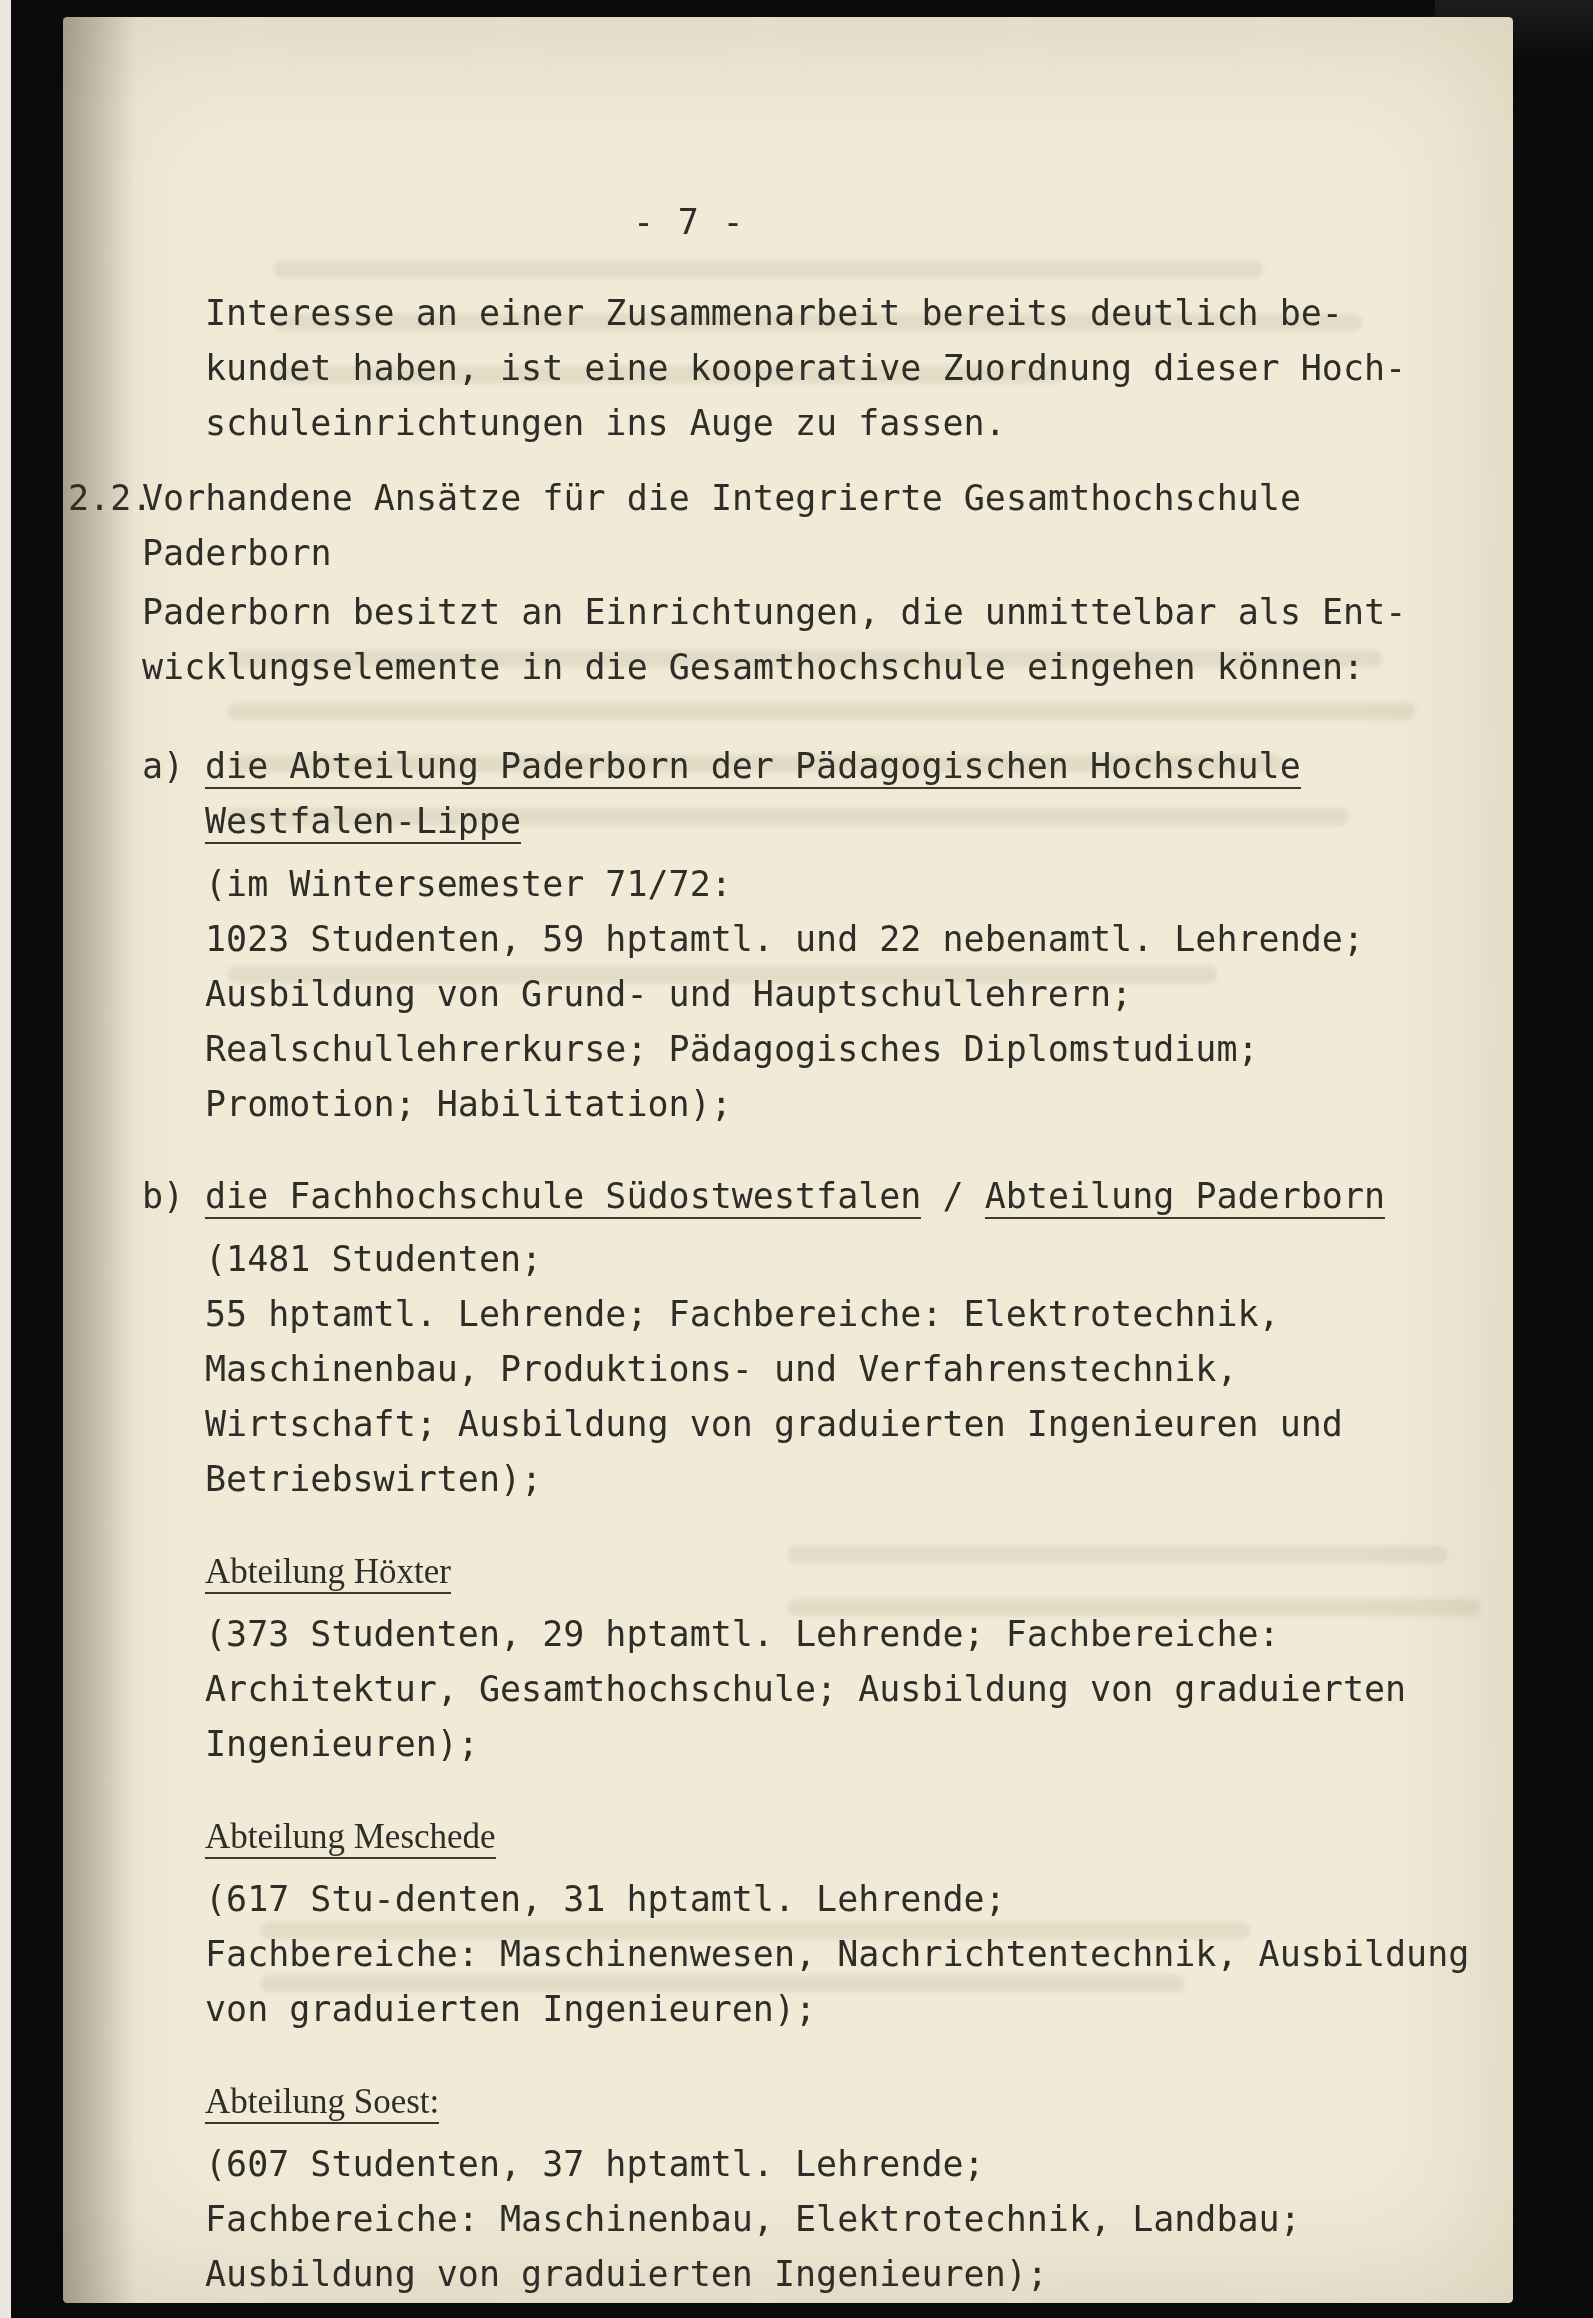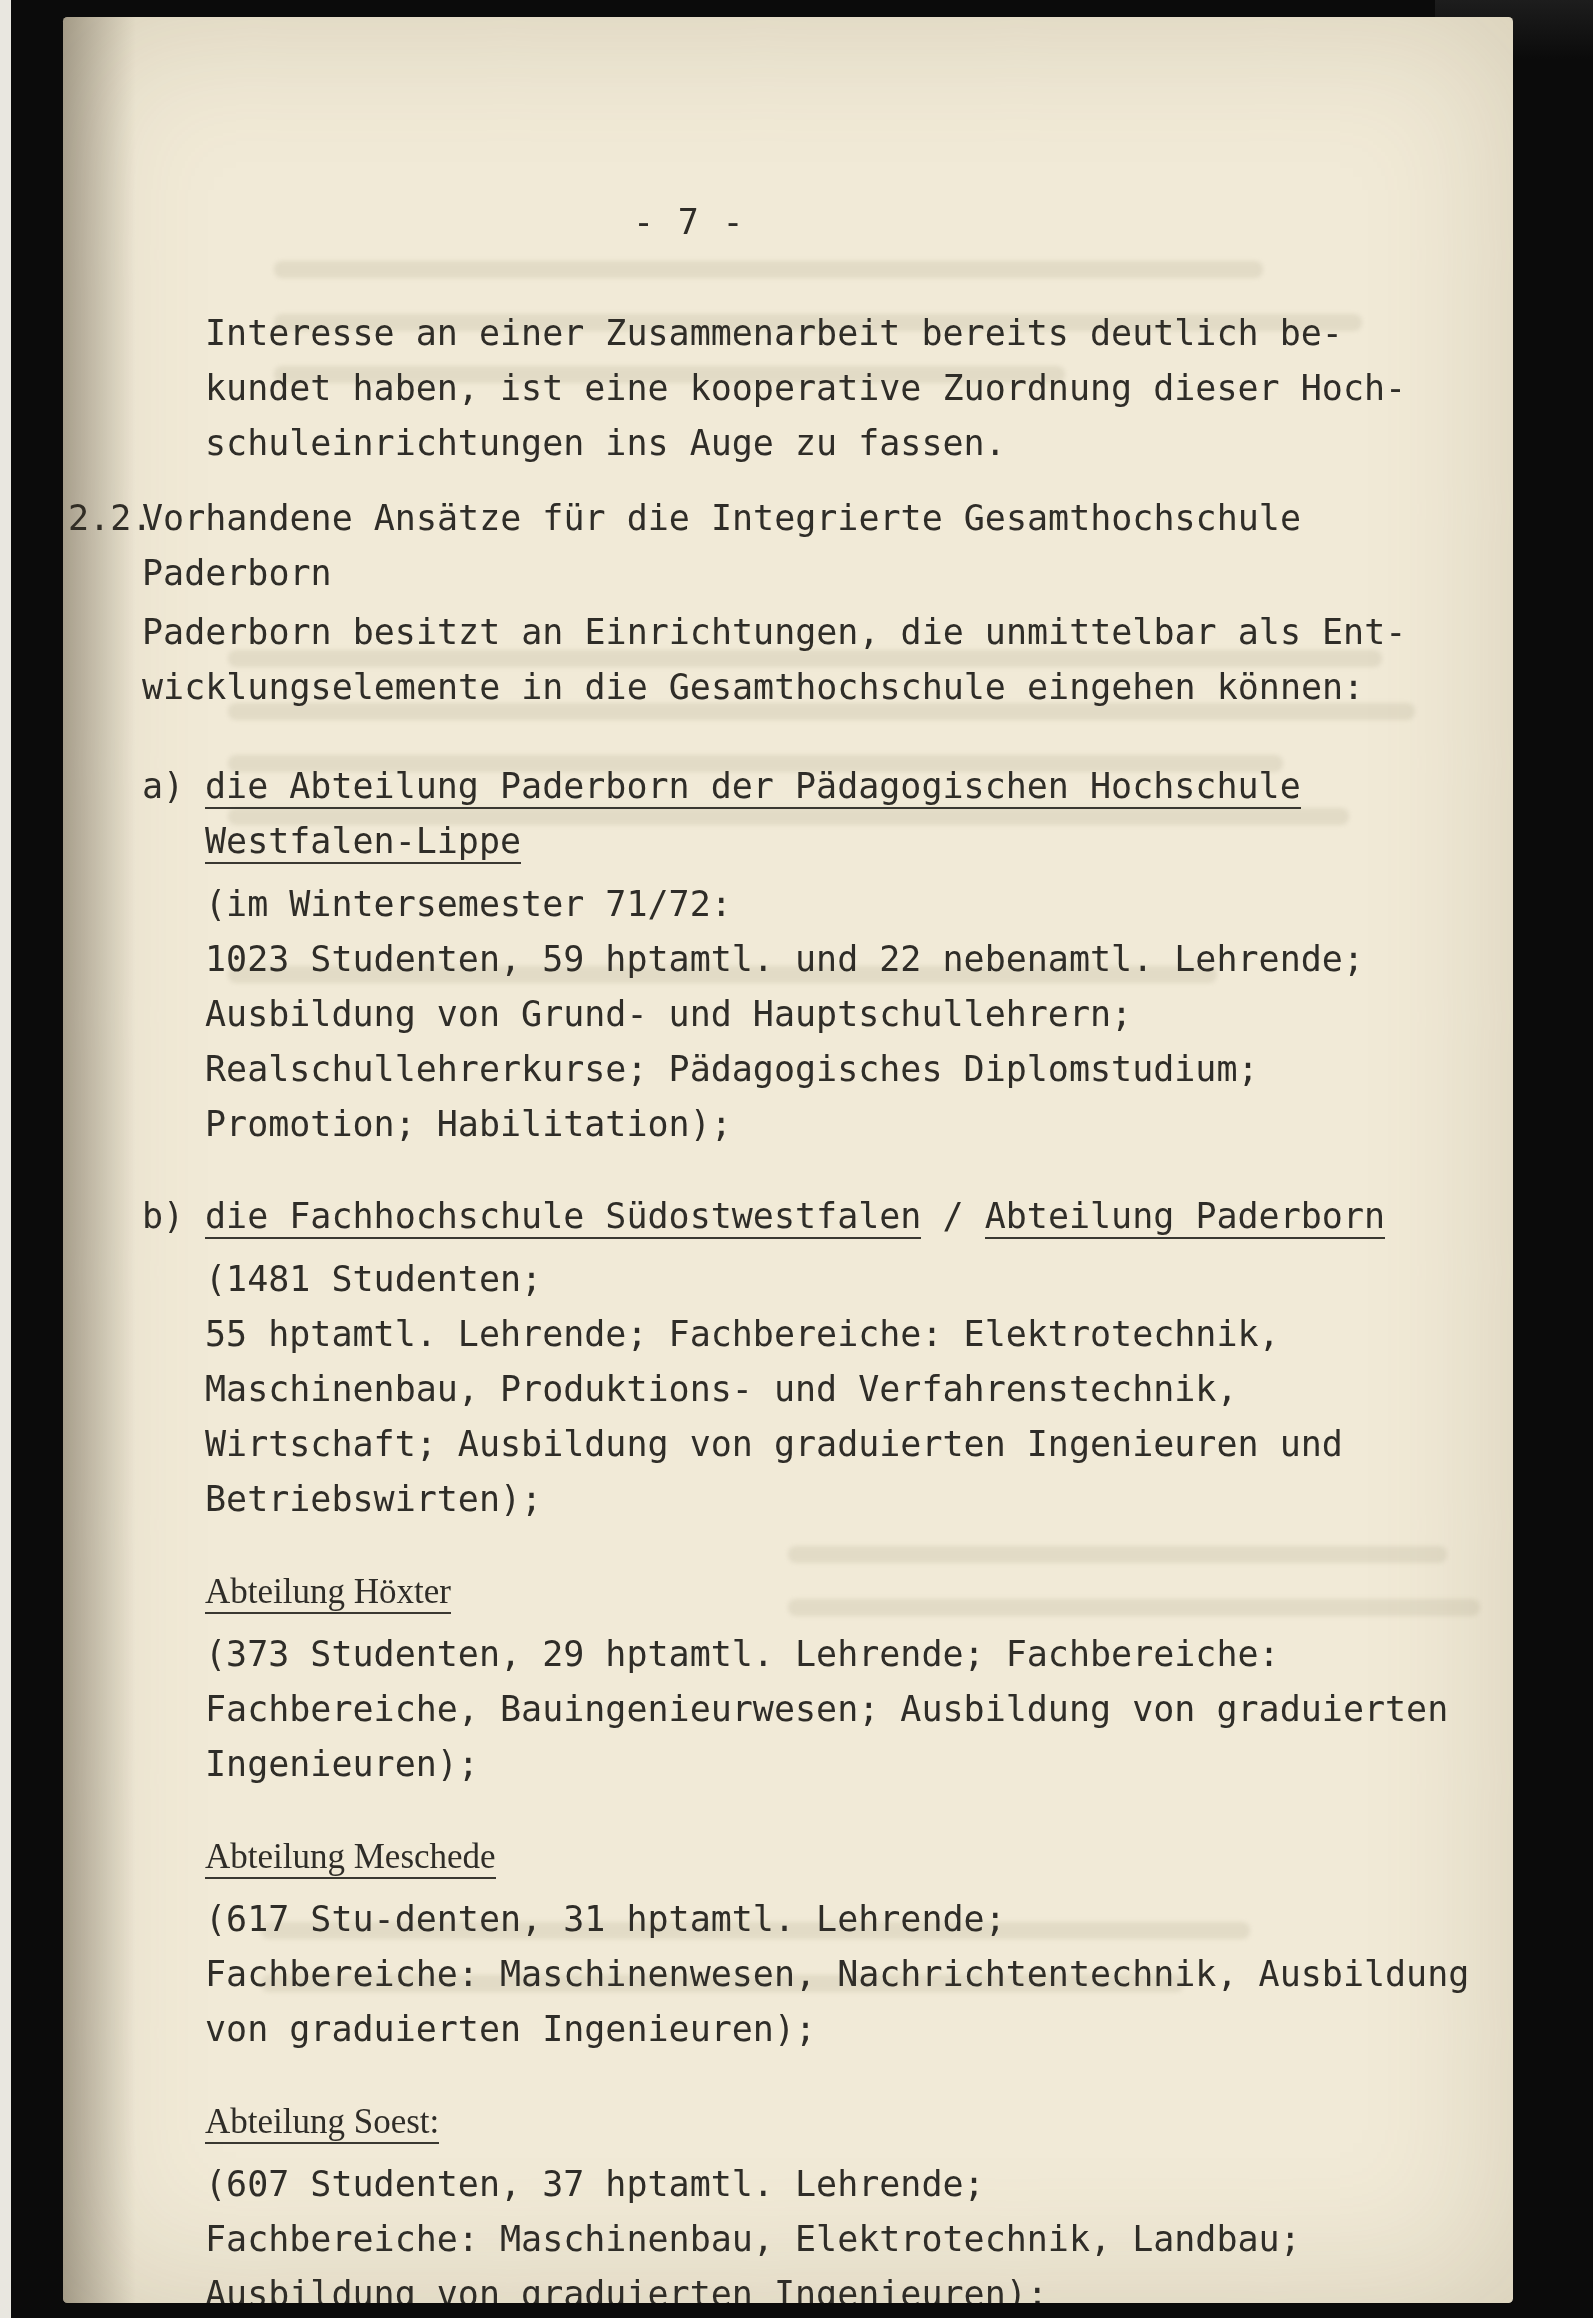--- a/index.html
+++ b/index.html
@@ -49,21 +49,21 @@
     color: #2f2d28;
   }
   .doc-line { white-space: pre; }
   .u {
     border-bottom: 2.6px solid #3a3831;
     padding-bottom: 1.3px;
   }
   .page-number { margin-left: 570px; letter-spacing: 1.3px; }
   .col1 { margin-left: 79px; }
   .col2 { margin-left: 142px; }
-  .intro { margin-top: 56px; }
+  .intro { margin-top: 36px; }
   .section { margin-top: 20px; position: relative; }
   .section-number { position: absolute; left: -74px; top: 0; }
   .section-lead { margin-top: 4px; }
   .item { margin-top: 44px; position: relative; }
   .item.second { margin-top: 37px; }
   .item-label { position: absolute; left: -63px; top: 0; }
   .body-block { margin-top: 8px; }
   .subsec { margin-top: 37px; font-family: Liberation Serif, serif; }
 </style>
 </head>
@@ -133,21 +133,21 @@
         <div class="doc-line">Maschinenbau, Produktions- und Verfahrenstechnik,</div>
         <div class="doc-line">Wirtschaft; Ausbildung von graduierten Ingenieuren und</div>
         <div class="doc-line">Betriebswirten);</div>
       </div>
 
     <div class="subsec col2">
       <div class="doc-line"><span class="u">Abteilung Höxter</span></div>
     </div>
     <div class="body-block col2">
         <div class="doc-line">(373 Studenten, 29 hptamtl. Lehrende; Fachbereiche:</div>
-        <div class="doc-line">Fachbereiche, Bauingenieurwesen; Ausbildung von graduierten</div>
+        <div class="doc-line">Architektur, Gesamthochschule; Ausbildung von graduierten</div>
         <div class="doc-line">Ingenieuren);</div>
       </div>
 
     <div class="subsec col2">
       <div class="doc-line"><span class="u">Abteilung Meschede</span></div>
     </div>
     <div class="body-block col2">
         <div class="doc-line">(617 Stu-denten, 31 hptamtl. Lehrende;</div>
         <div class="doc-line">Fachbereiche: Maschinenwesen, Nachrichtentechnik, Ausbildung</div>
         <div class="doc-line">von graduierten Ingenieuren);</div>

